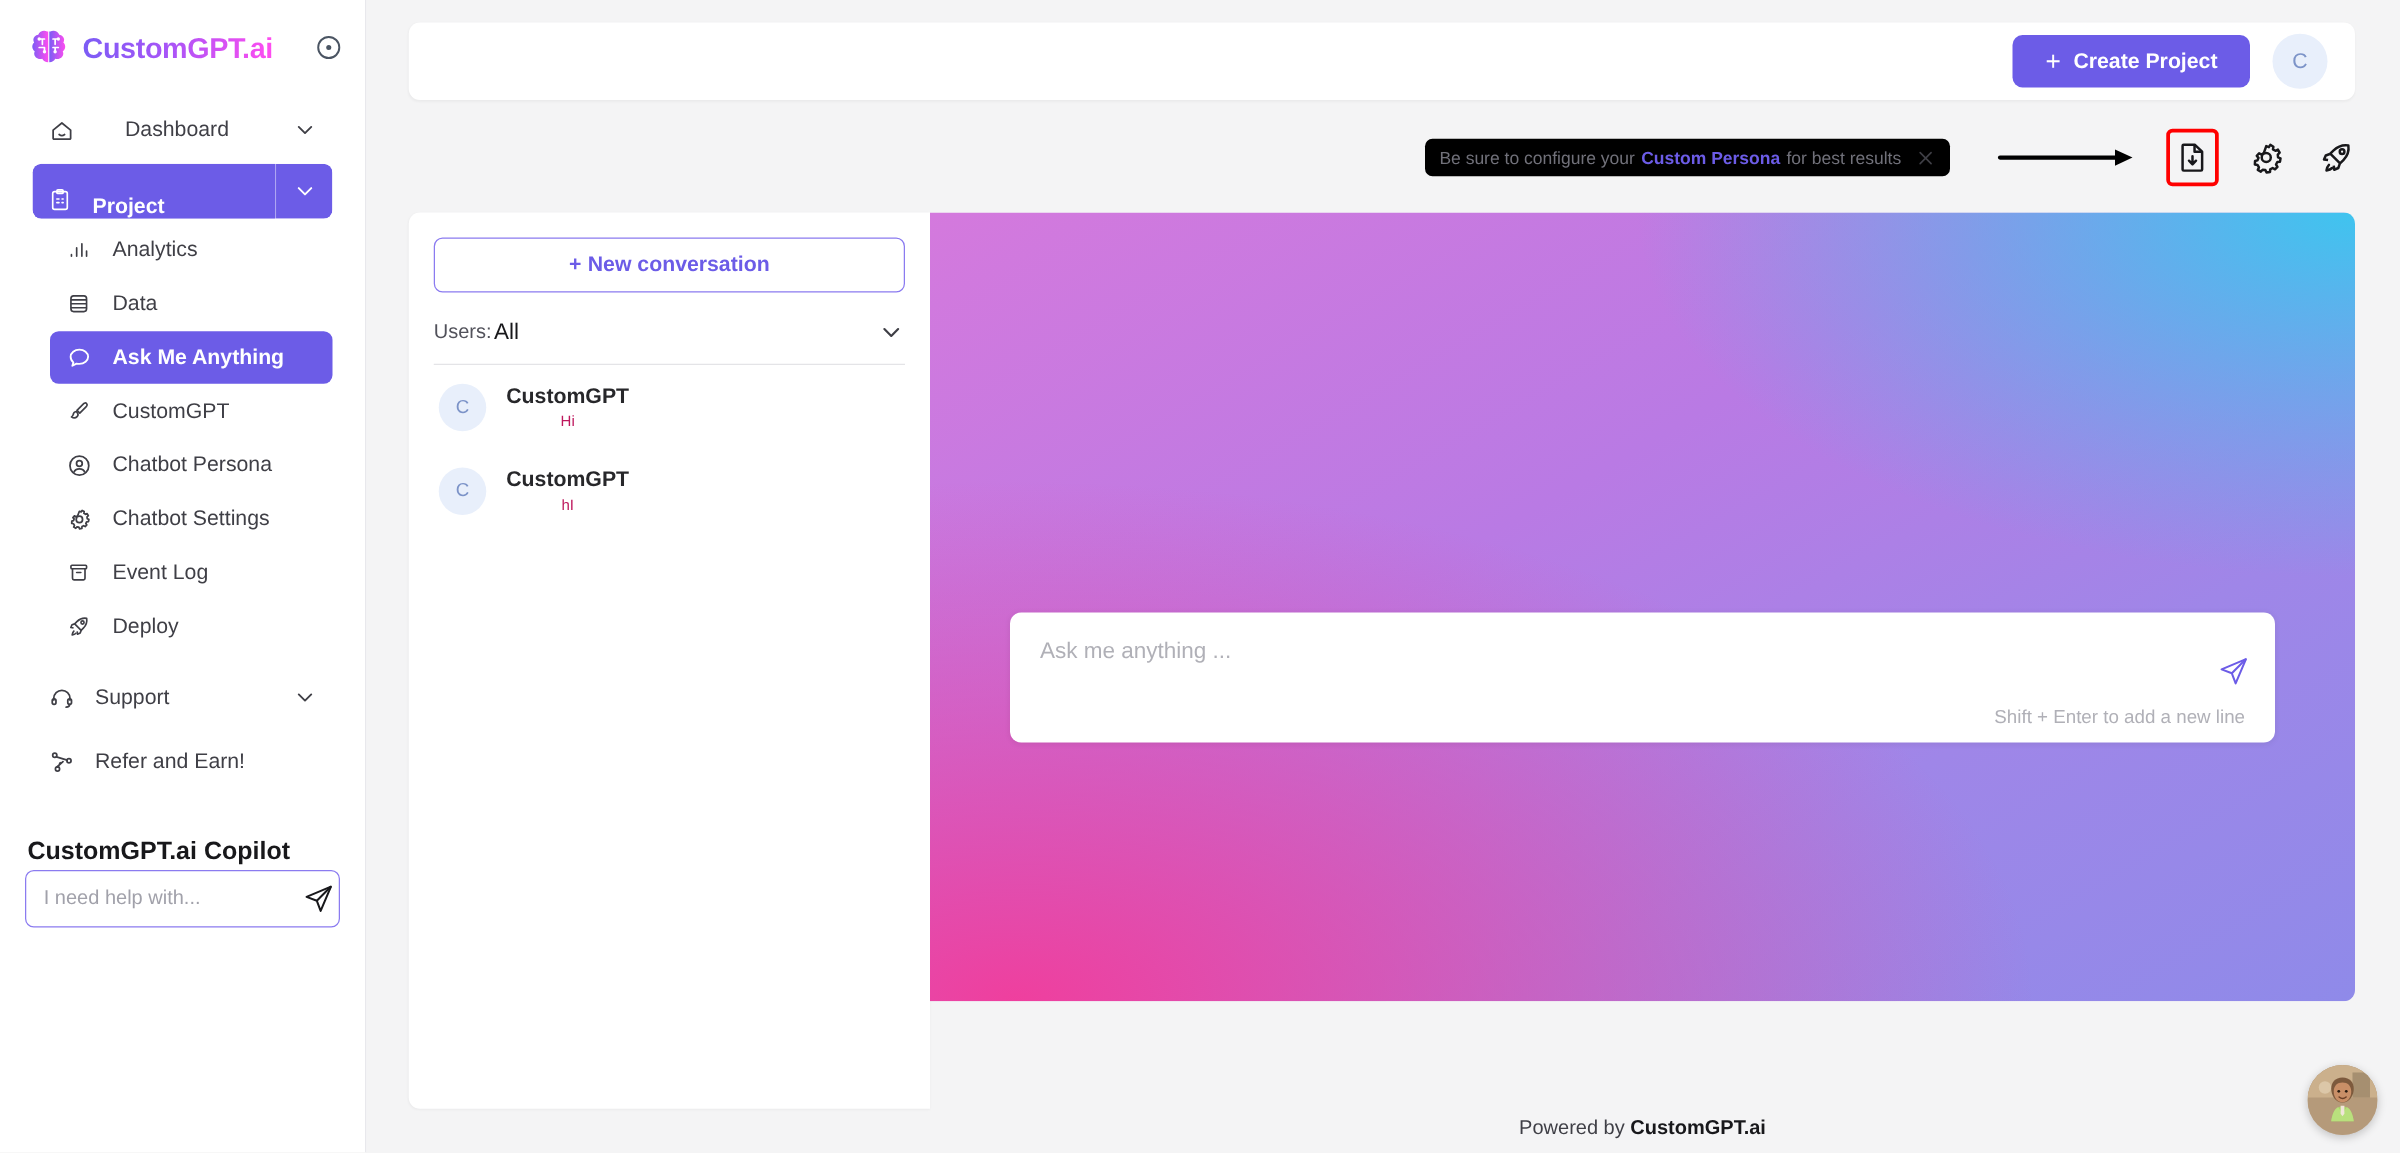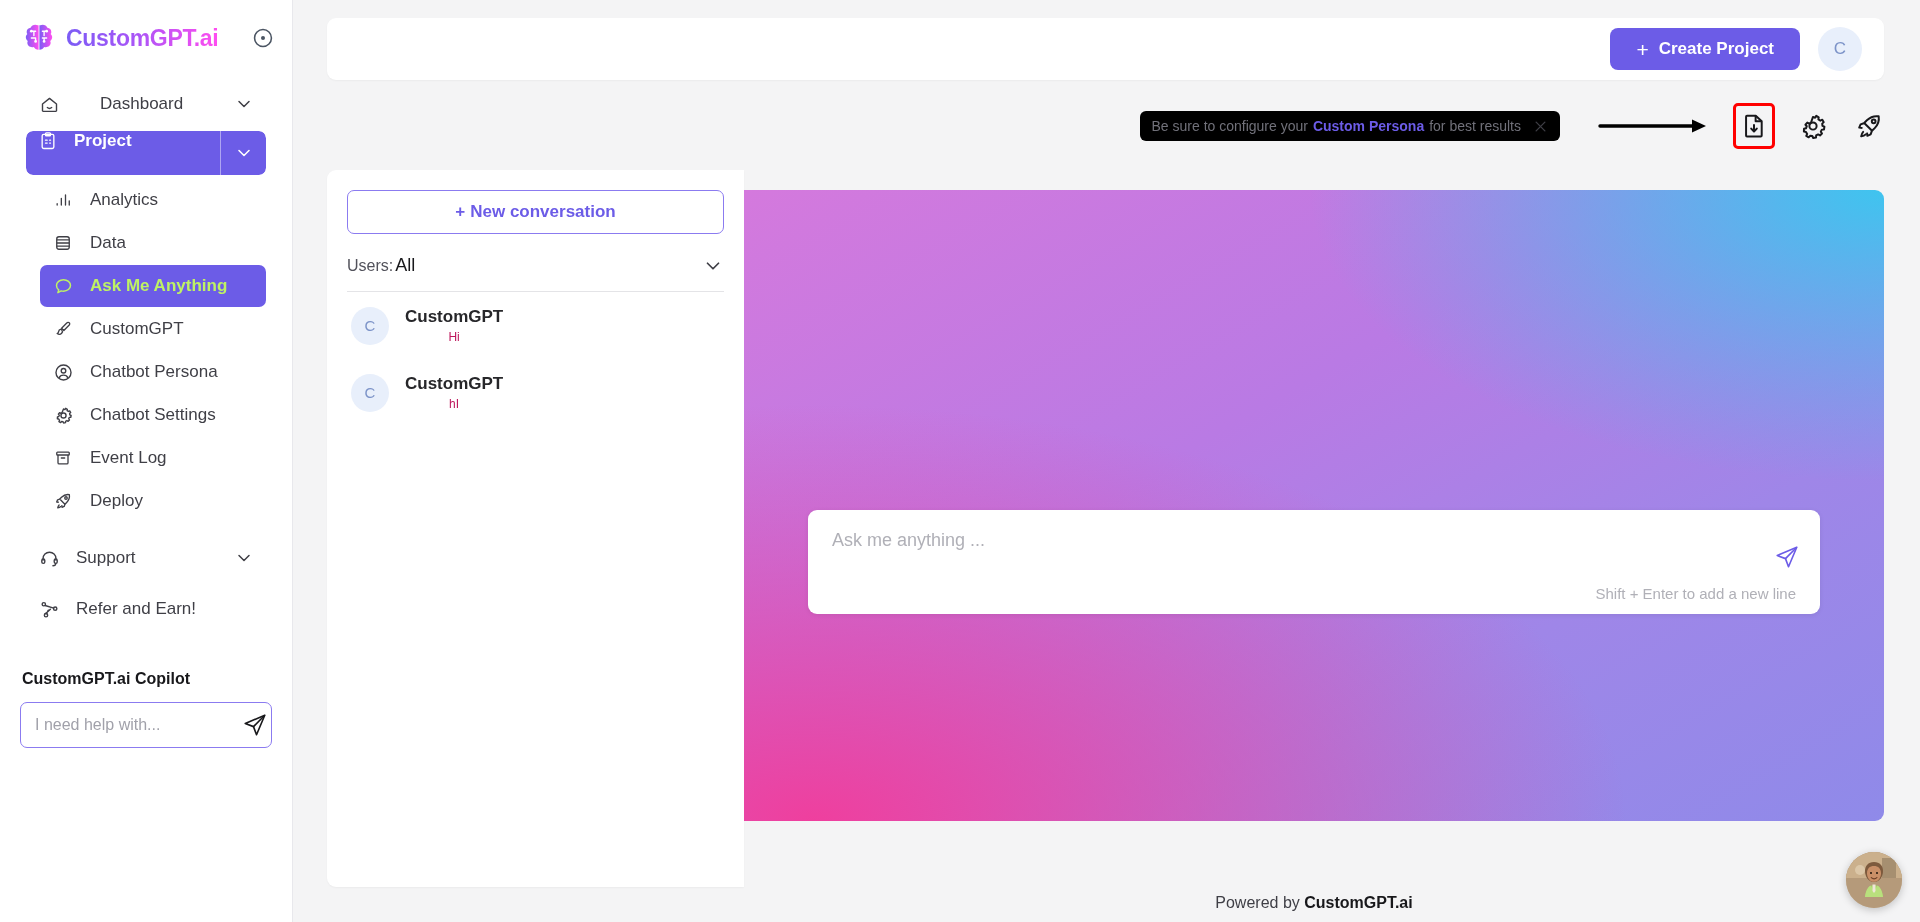--- a/index.html
+++ b/index.html
@@ -42,40 +42,40 @@
   .nav-row .lbl { white-space: nowrap; }
   .nav-row .caret { margin-left: auto; width: 20px; height: 20px; display:flex; }
 
   .nav-top { padding-top: 2px; gap: 40px; }
 
   .project-row {
     display:flex; align-items:center; margin: 4px 26px; height: 44px;
     border-radius: 7px; overflow:hidden; cursor:pointer;
   }
   .project-main {
-    flex:1; display:flex; align-items:flex-start; gap:16px;
+    flex:1; display:flex; align-items:flex-end; gap:16px;
     background:#6c5ce7; color:#fff; height:44px; padding: 0 12px;
     font-size:17px; font-weight:bold; border-radius:7px 0 0 7px;
   }
   .project-caret {
     width: 46px; height:44px; background:#6c5ce7; color:#fff;
     display:flex; align-items:center; justify-content:center;
     border-left: 1px solid rgba(255,255,255,.45); border-radius: 0 7px 7px 0;
   }
 
   .sub-row {
     display:flex; align-items:center; gap:16px; height: 42px;
     margin: 1px 26px 1px 40px; padding: 0 12px; border-radius:7px;
     color:#3f3f46; font-size:17px; cursor:pointer;
   }
-  .sub-row.active { background:#6c5ce7; color:#bef264; font-weight:bold; }
+  .sub-row.active { background:#6c5ce7; color:#ffffff; font-weight:bold; }
   .sub-row .ico { width:22px; height:22px; flex:0 0 22px; display:flex; align-items:center; justify-content:center;}
 
   .copilot-wrap { margin-top: 34px; padding: 0 20px; }
-  .copilot-title { font-size: 16px; font-weight: bold; color: #18181b; margin-bottom: 14px; padding-left: 2px;}
+  .copilot-title { font-size: 20px; font-weight: bold; color: #18181b; margin-bottom: 3px; padding-left: 2px;}
   .copilot-box {
     height: 46px; border: 1.5px solid #8b7bf0; border-radius: 7px;
     display:flex; align-items:center; padding: 0 12px 0 14px; background:#fff;
   }
   .copilot-box input {
     flex:1; border:0; outline:0; font-size:16px; color:#3f3f46;
     font-family:"Liberation Sans", sans-serif; background: transparent;
   }
   .copilot-box input::placeholder { color:#a1a1aa; }
   .copilot-send { width:26px; height:26px; color:#18181b; display:flex; cursor:pointer;}
@@ -152,21 +152,20 @@
   .convo-name { font-size:17px; font-weight:bold; color:#27272a; line-height:1.35; }
   .convo-msg { font-size:12px; color:#be185d; line-height:1.35;text-align:center; }
 
   .chat-panel {
     flex:1; border-radius: 0 9px 9px 0; position:relative; overflow:hidden;
     height: 631px;
     background:
       radial-gradient(120% 110% at 100% 0%, #3fc4ef 0%, rgba(63,196,239,0) 42%),
       radial-gradient(130% 120% at 6% 100%, #ef3f9e 0%, rgba(239,63,158,0) 55%),
       linear-gradient(150deg, #d479dd 0%, #b97ae4 40%, #9f86e8 70%, #8f8ae9 100%);
-    margin-top: 20px;
   }
   .chat-input-card {
     position:absolute; left: 64px; right: 64px; top: 320px;
     background:#fff; border-radius: 9px; height: 104px; padding: 20px 24px 12px 24px;
     box-shadow: 0 1px 5px rgba(0,0,0,0.08);
   }
   .chat-ph { font-size:18px; color:#b0b0b7; }
   .chat-hint { position:absolute; right: 24px; bottom: 12px; font-size:15px; color:#b0b0b7; }
   .chat-send { position:absolute; right: 20px; bottom: 44px; width:26px; height:26px; color:#6c5ce7; cursor:pointer;}
 

